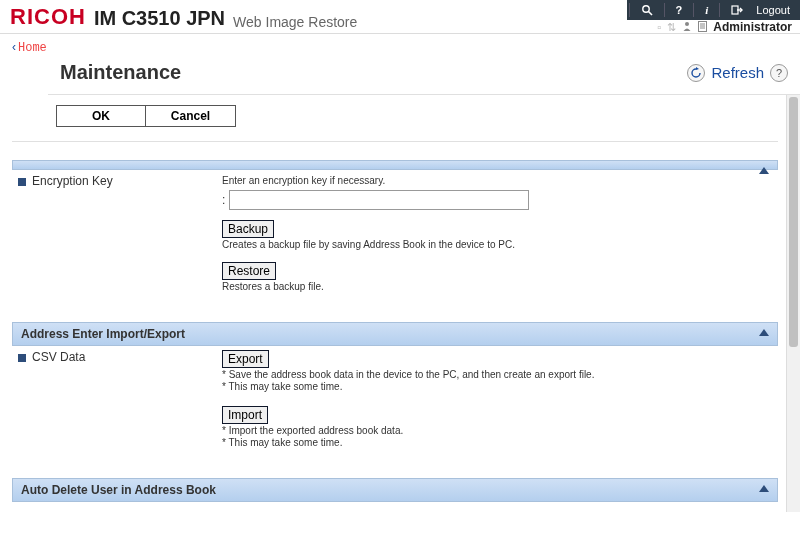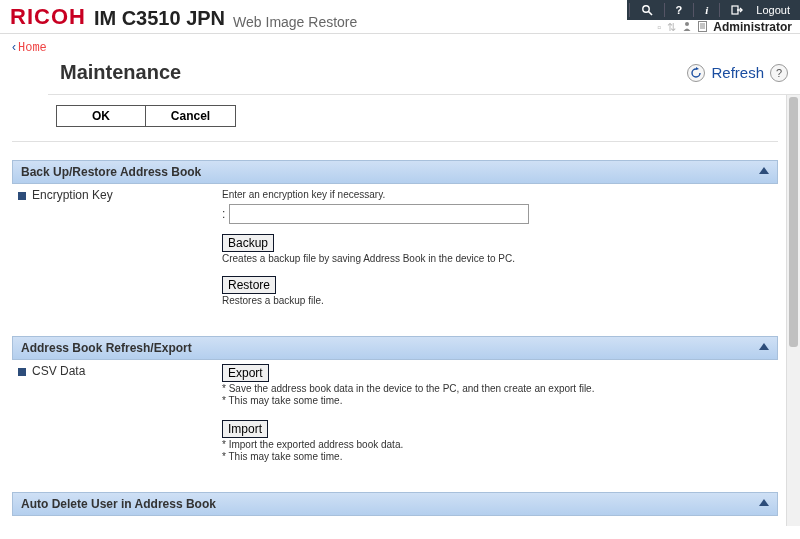--- a/index.html
+++ b/index.html
@@ -117,21 +117,20 @@
 <div class="main-wrap">
 <div class="content">
 
   <div class="btnrow">
     <button class="flatbtn">OK</button>
     <button class="flatbtn">Cancel</button>
   </div>
   <div class="divider"></div>
 
   <div class="section-header">
-    <span>Back Up/Restore Address Book</span>
     <span class="tri"></span>
   </div>
   <div class="section-body">
     <div class="row">
       <span class="marker"></span>
       <span class="label">Encryption Key</span>
       <div class="field">
         <div class="subrow hint">Enter an encryption key if necessary.</div>
         <div class="subrow">
           <span>:</span>
@@ -139,21 +138,21 @@
         </div>
         <button class="smallbtn">Backup</button>
         <div class="hint">Creates a backup file by saving Address Book in the device to PC.</div>
         <button class="smallbtn" style="margin-top:12px">Restore</button>
         <div class="hint">Restores a backup file.</div>
       </div>
     </div>
   </div>
 
   <div class="section-header">
-    <span>Address Book Refresh/Export</span>
+    <span>Address Enter Import/Export</span>
     <span class="tri"></span>
   </div>
   <div class="section-body">
     <div class="row">
       <span class="marker"></span>
       <span class="label">CSV Data</span>
       <div class="field">
         <button class="smallbtn" style="margin-top:0">Export</button>
         <div class="hint">* Save the address book data in the device to the PC, and then create an export file.</div>
         <div class="hint">* This may take some time.</div>

